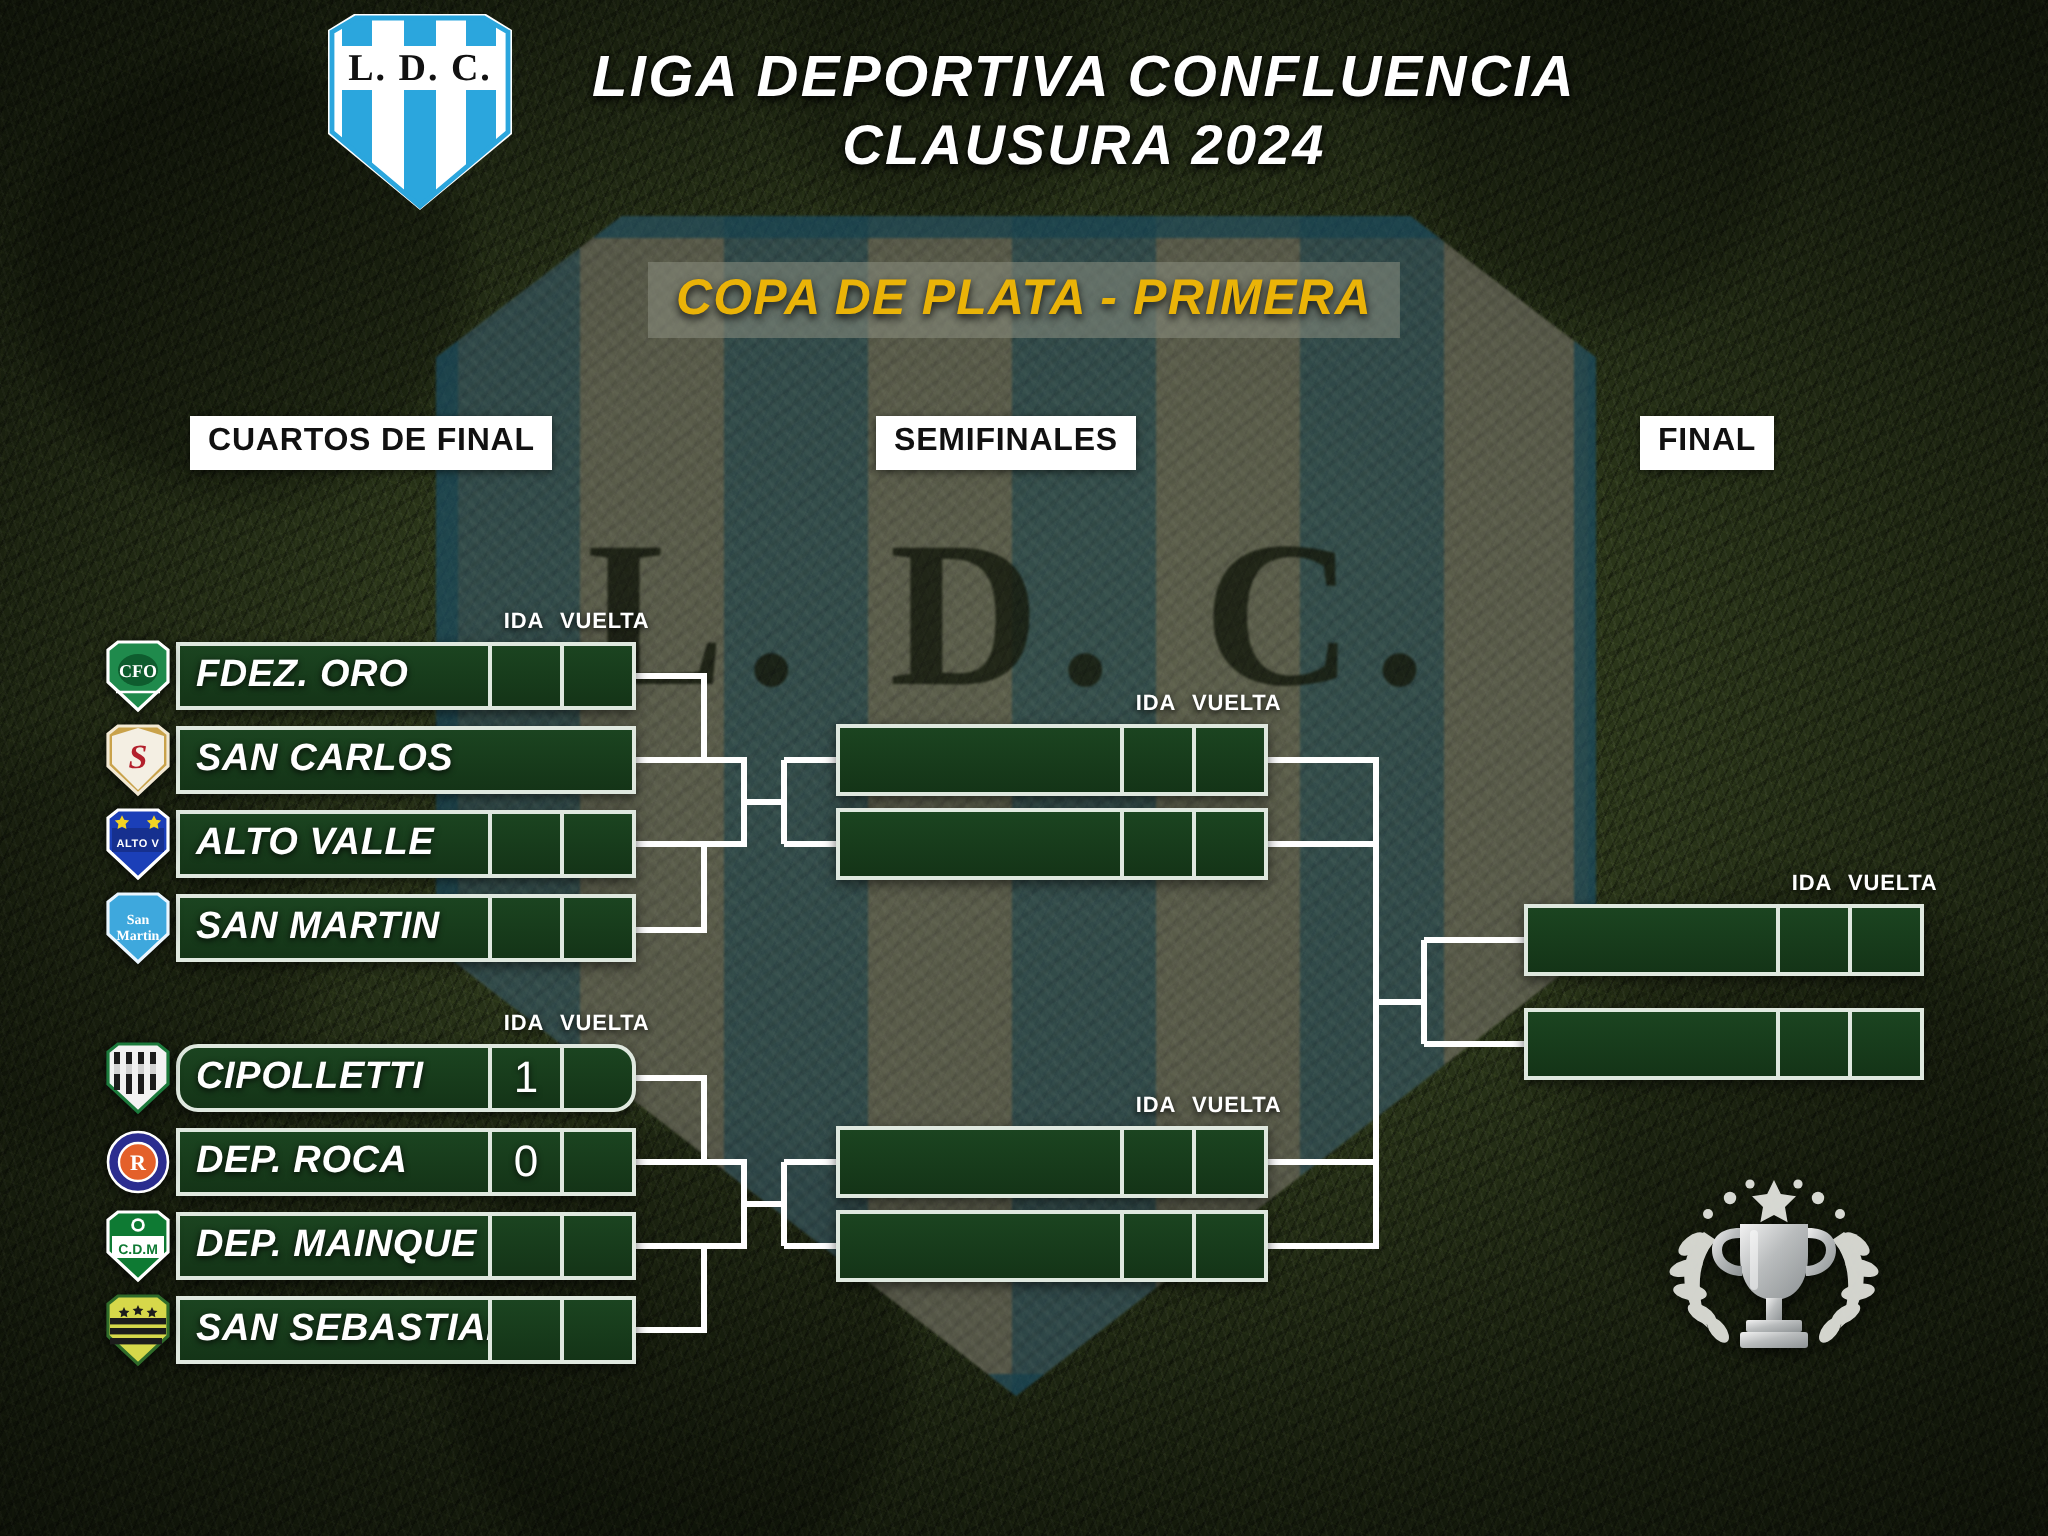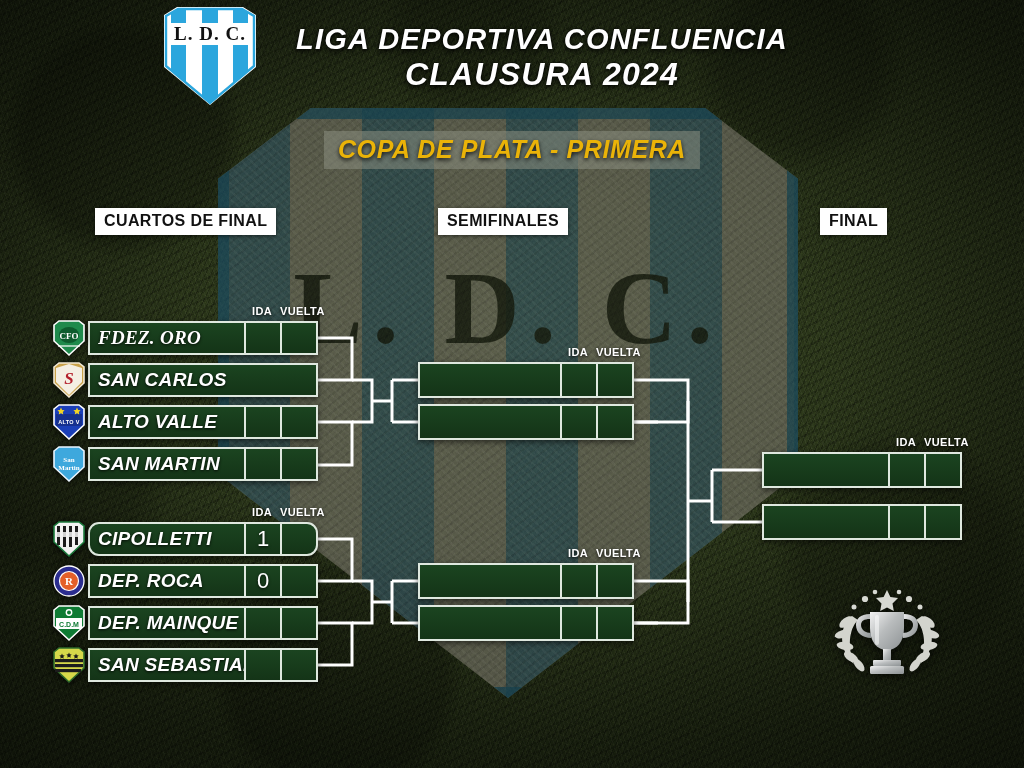--- a/index.html
+++ b/index.html
@@ -96,21 +96,21 @@
   .hdr{position:absolute;left:0;top:0;width:1024px;height:112px;}
   .hdr-logo{position:absolute;left:162px;top:6px;width:96px;height:100px;}
   .hdr-title{
     position:absolute;left:262px;top:22px;width:560px;
     color:#ffffff;font-weight:bold;font-style:italic;
     font-size:29px;letter-spacing:1.2px;line-height:1.18;
     text-align:center;
     text-shadow:0 2px 5px rgba(0,0,0,.9), 0 0 2px rgba(0,0,0,.9);
     text-transform:uppercase;
   }
-  .hdr-title .l2{font-size:32px;}
+  .hdr-title .l2{font-size:28px;}
 
   .subtitle{
     position:absolute;left:50%;top:131px;transform:translateX(-50%);
     background:rgba(138,142,128,.55);
     padding:4px 14px 5px 14px;
     color:#eab308;font-weight:bold;font-style:italic;font-size:25px;
     letter-spacing:.6px;white-space:nowrap;
     text-shadow:0 2px 4px rgba(0,0,0,.85);
   }
 
@@ -254,21 +254,21 @@
       <path d="M688 401 V602"></path>
       <path d="M688 501 H712"></path>
 
       <path d="M712 470 H762"></path>
       <path d="M712 522 H762"></path>
       <path d="M712 470 V522"></path>
     </g>
   </svg>
 
   <div id="bracket">
-      <div class="mbox" style="left: 88px; top: 321px; width: 230px; height: 34px; font-family: Liberation Serif, serif;">
+      <div class="mbox" style="left: 88px; top: 321px; width: 230px; height: 34px;">
         <div class="nm">FDEZ. ORO</div>
         <div class="sc"></div>
         <div class="sc"></div>
       </div>
       <div class="crest" style="left: 52px; top: 319px;">
     <svg viewBox="0 0 34 38" xmlns="http://www.w3.org/2000/svg">
       <path d="M2 6 L7 2 L27 2 L32 6 L32 22 L17 36 L2 22 Z" fill="#1f8a4c" stroke="#ffffff" stroke-width="1.6"></path>
       <ellipse cx="17" cy="16" rx="10" ry="8" fill="#0e5c2e"></ellipse>
                 <text x="17" y="19.5" text-anchor="middle" font-family="Liberation Serif, serif" font-weight="bold" font-size="9" fill="#ffffff">CFO</text>
                 <path d="M6 27 L28 27" stroke="#ffffff" stroke-width="1.2"></path>

